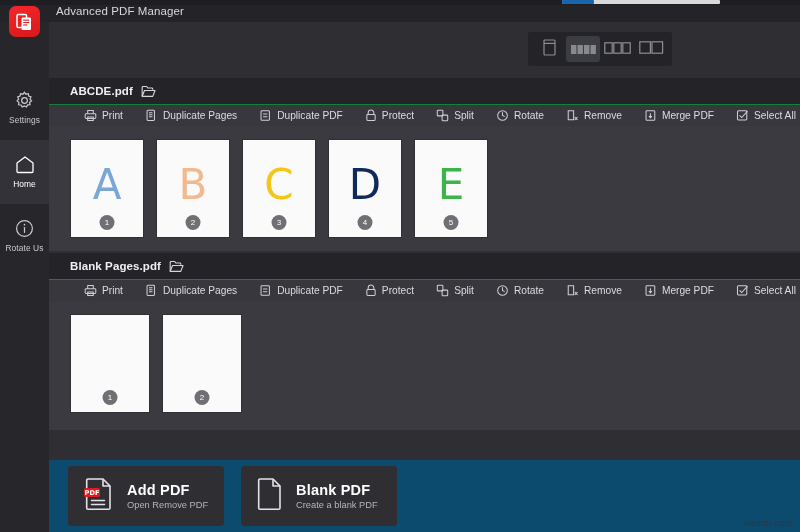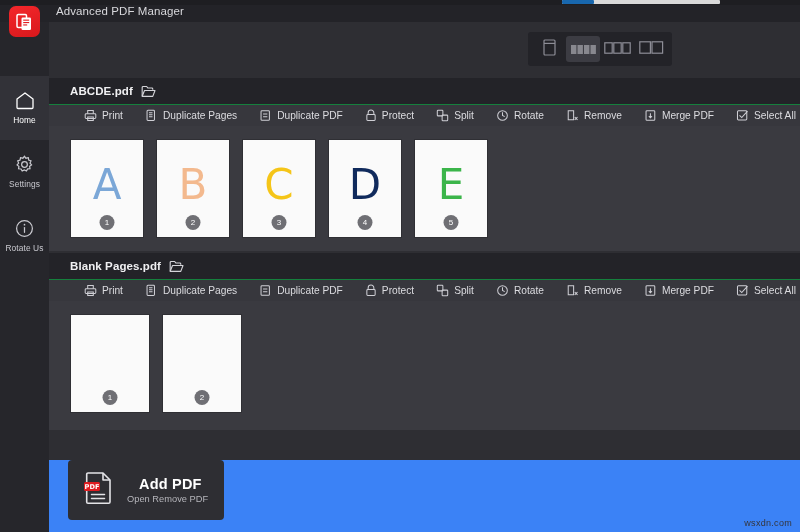--- a/index.html
+++ b/index.html
@@ -181,39 +181,38 @@
     color: #ffffff;
     font-size: 8px;
     display: flex; align-items: center; justify-content: center;
   }
 
   
   .bottombar {
     position: absolute;
     left: 0; bottom: 0;
     width: 751px; height: 72px;
-    background: #3b82f6;
-    display: flex; align-items: flex-start;
+    background: #0c4a6e;
+    display: flex; align-items: center;
     padding-left: 19px;
     gap: 17px;
   }
   .action-btn {
     width: 156px; height: 60px;
     background: #2e2e33;
     border-radius: 4px;
     display: flex; align-items: center;
     gap: 13px;
     padding-left: 16px;
     cursor: pointer;
   }
   .action-text { display: flex; flex-direction: column; gap: 2px; }
   .action-title {
     font-size: 14.5px; color: #ffffff; font-weight: bold;
     letter-spacing: .2px;
-    margin-left: 12px;
   }
   .action-sub { font-size: 9.3px; color: #b5b5bb; }
 
   .watermark {
     position: absolute;
     right: 8px; bottom: 4px;
     font-size: 9px;
     color: #35353b;
     z-index: 50;
     letter-spacing: .3px;
@@ -238,42 +237,42 @@
     <svg width="17" height="18" viewBox="0 0 17 18">
       <rect x="1" y="1.5" width="9.5" height="13" rx="1.2" fill="none" stroke="#ffffff" stroke-width="1.5"></rect>
       <rect x="5.5" y="4.5" width="9.5" height="12.5" rx="1.2" fill="#ffffff"></rect>
       <rect x="7.2" y="6.6" width="6" height="1.1" fill="#e01b20"></rect>
       <rect x="7.2" y="9" width="6" height="1.1" fill="#e01b20"></rect>
       <rect x="7.2" y="11.4" width="4" height="1.1" fill="#e01b20"></rect>
     </svg>
   </div>
 
   <div class="sidebar">
-
-    <div class="nav-item active">
-      <span class="nav-icon">
-        <svg width="20" height="19" viewBox="0 0 20 19" fill="none" stroke="#ffffff" stroke-width="1.3" stroke-linecap="round" stroke-linejoin="round">
-          <path d="M2 8 L10 2 L18 8 V16.5 A1 1 0 0 1 17 17.5 H3 A1 1 0 0 1 2 16.5 Z"></path>
-        </svg>
-      </span>
-      <span class="nav-label">Home</span>
-    </div>
 
     <div class="nav-item">
       <span class="nav-icon">
         <svg width="19" height="19" viewBox="0 0 20 20" fill="none" stroke="#c9c9cf" stroke-width="1.3">
           <circle cx="10" cy="10" r="3"></circle>
           <path d="M10 1.4 L11.5 3.4 L14 2.9 L14.4 5.4 L16.8 6.2 L15.8 8.5 L17.4 10.4 L15.4 11.9
                    L15.8 14.4 L13.3 14.6 L12 16.8 L9.8 15.8 L7.6 16.9 L6.3 14.7 L3.8 14.5 L4.1 12
                    L2.2 10.4 L3.8 8.5 L2.9 6.2 L5.3 5.4 L5.8 2.9 L8.3 3.4 Z"></path>
         </svg>
       </span>
       <span class="nav-label">Settings</span>
     </div>
 
+    <div class="nav-item active">
+      <span class="nav-icon">
+        <svg width="20" height="19" viewBox="0 0 20 19" fill="none" stroke="#ffffff" stroke-width="1.3" stroke-linecap="round" stroke-linejoin="round">
+          <path d="M2 8 L10 2 L18 8 V16.5 A1 1 0 0 1 17 17.5 H3 A1 1 0 0 1 2 16.5 Z"></path>
+        </svg>
+      </span>
+      <span class="nav-label">Home</span>
+    </div>
+
     <div class="nav-item">
       <span class="nav-icon">
         <svg width="19" height="19" viewBox="0 0 20 20" fill="none" stroke="#c9c9cf" stroke-width="1.3" stroke-linecap="round">
           <circle cx="10" cy="10" r="8.3"></circle>
           <path d="M10 9 V14"></path>
           <circle cx="10" cy="6" r=".9" fill="#c9c9cf" stroke="none"></circle>
         </svg>
       </span>
       <span class="nav-label">Rotate Us</span>
     </div>
@@ -531,20 +530,33 @@
             <rect x="0" y="11" width="16" height="9" rx="1.6" fill="#e01b20"></rect>
             <text x="8" y="18" text-anchor="middle" fill="#ffffff" font-size="6.6" font-weight="bold" font-family="DejaVu Sans, sans-serif">PDF</text>
           </svg>
         </span>
         <span class="action-text">
           <span class="action-title">Add PDF</span>
           <span class="action-sub">Open Remove PDF</span>
         </span>
       </div>
 
+      <div class="action-btn">
+        <span>
+          <svg width="26" height="34" viewBox="0 0 26 34" fill="none">
+            <path d="M3 2 H16 L23 9 V31 A1.3 1.3 0 0 1 21.7 32.3 H3 A1.3 1.3 0 0 1 1.7 31 V3.3
+                     A1.3 1.3 0 0 1 3 2 Z" stroke="#e3e3e7" stroke-width="1.6" stroke-linejoin="round"></path>
+            <path d="M16 2 V9 H23" stroke="#e3e3e7" stroke-width="1.6" stroke-linejoin="round"></path>
+          </svg>
+        </span>
+        <span class="action-text">
+          <span class="action-title">Blank PDF</span>
+          <span class="action-sub">Create a blank PDF</span>
+        </span>
+      </div>
 
     </div>
 
   </div>
 
   <div class="watermark">wsxdn.com</div>
 
 </div>
 
 </body></html>

